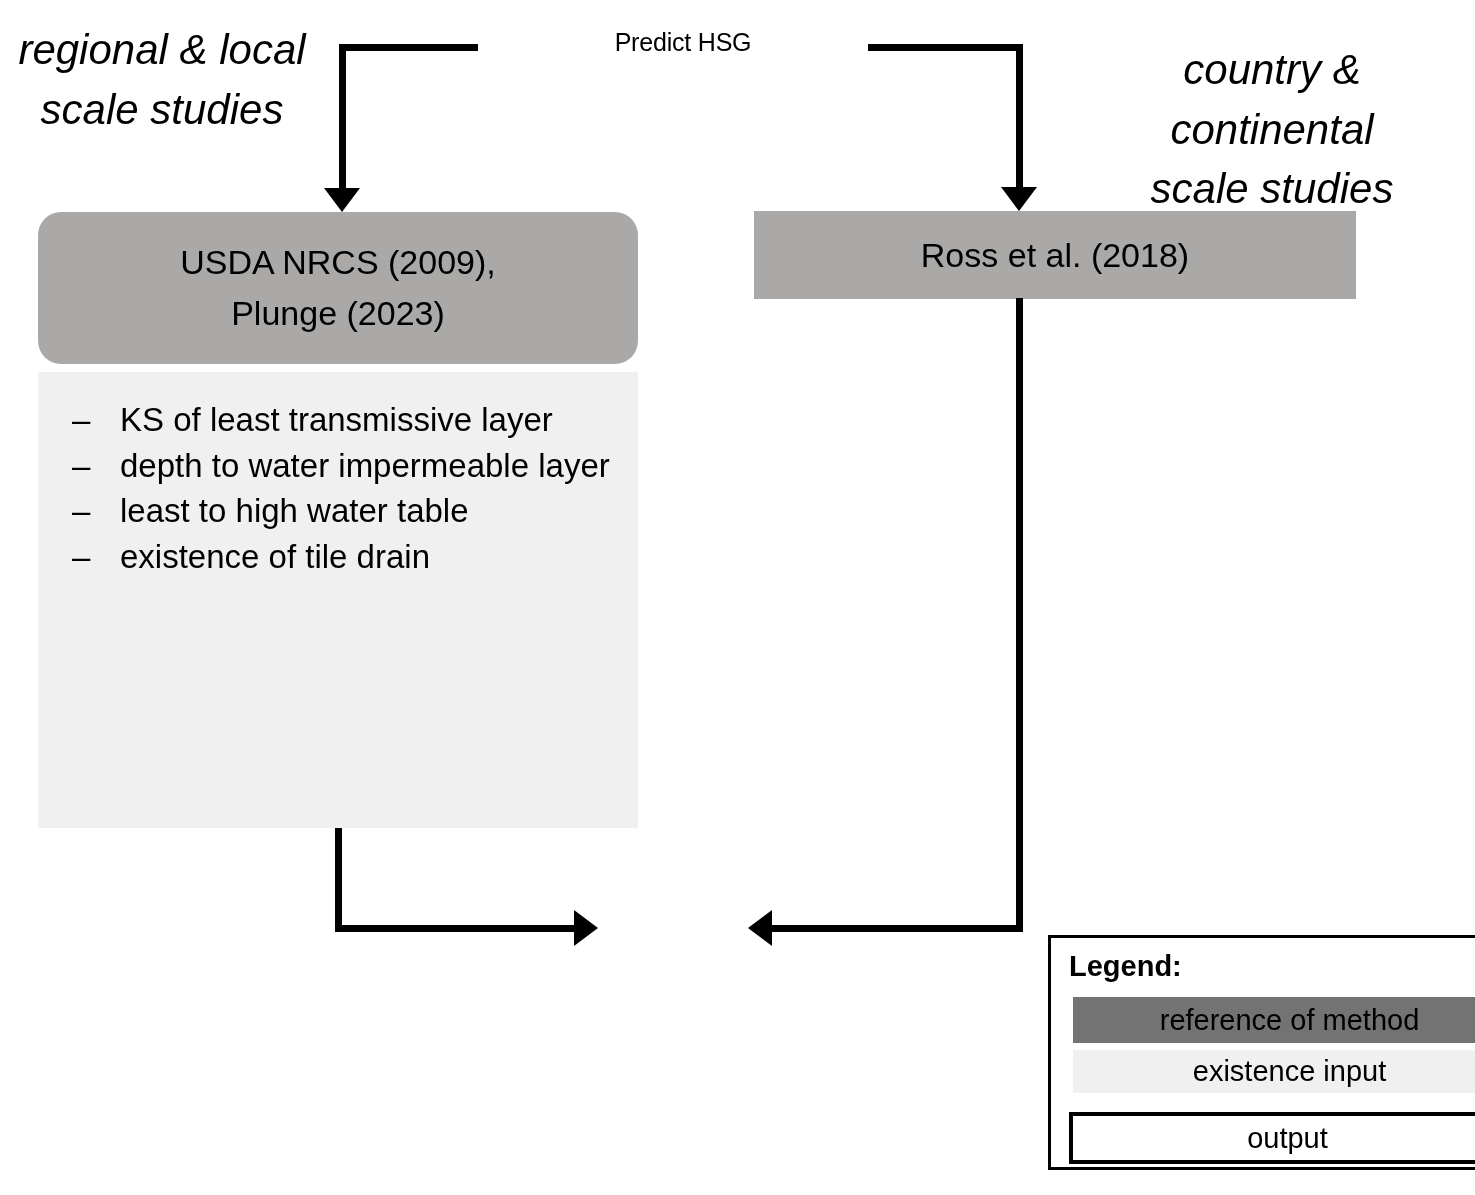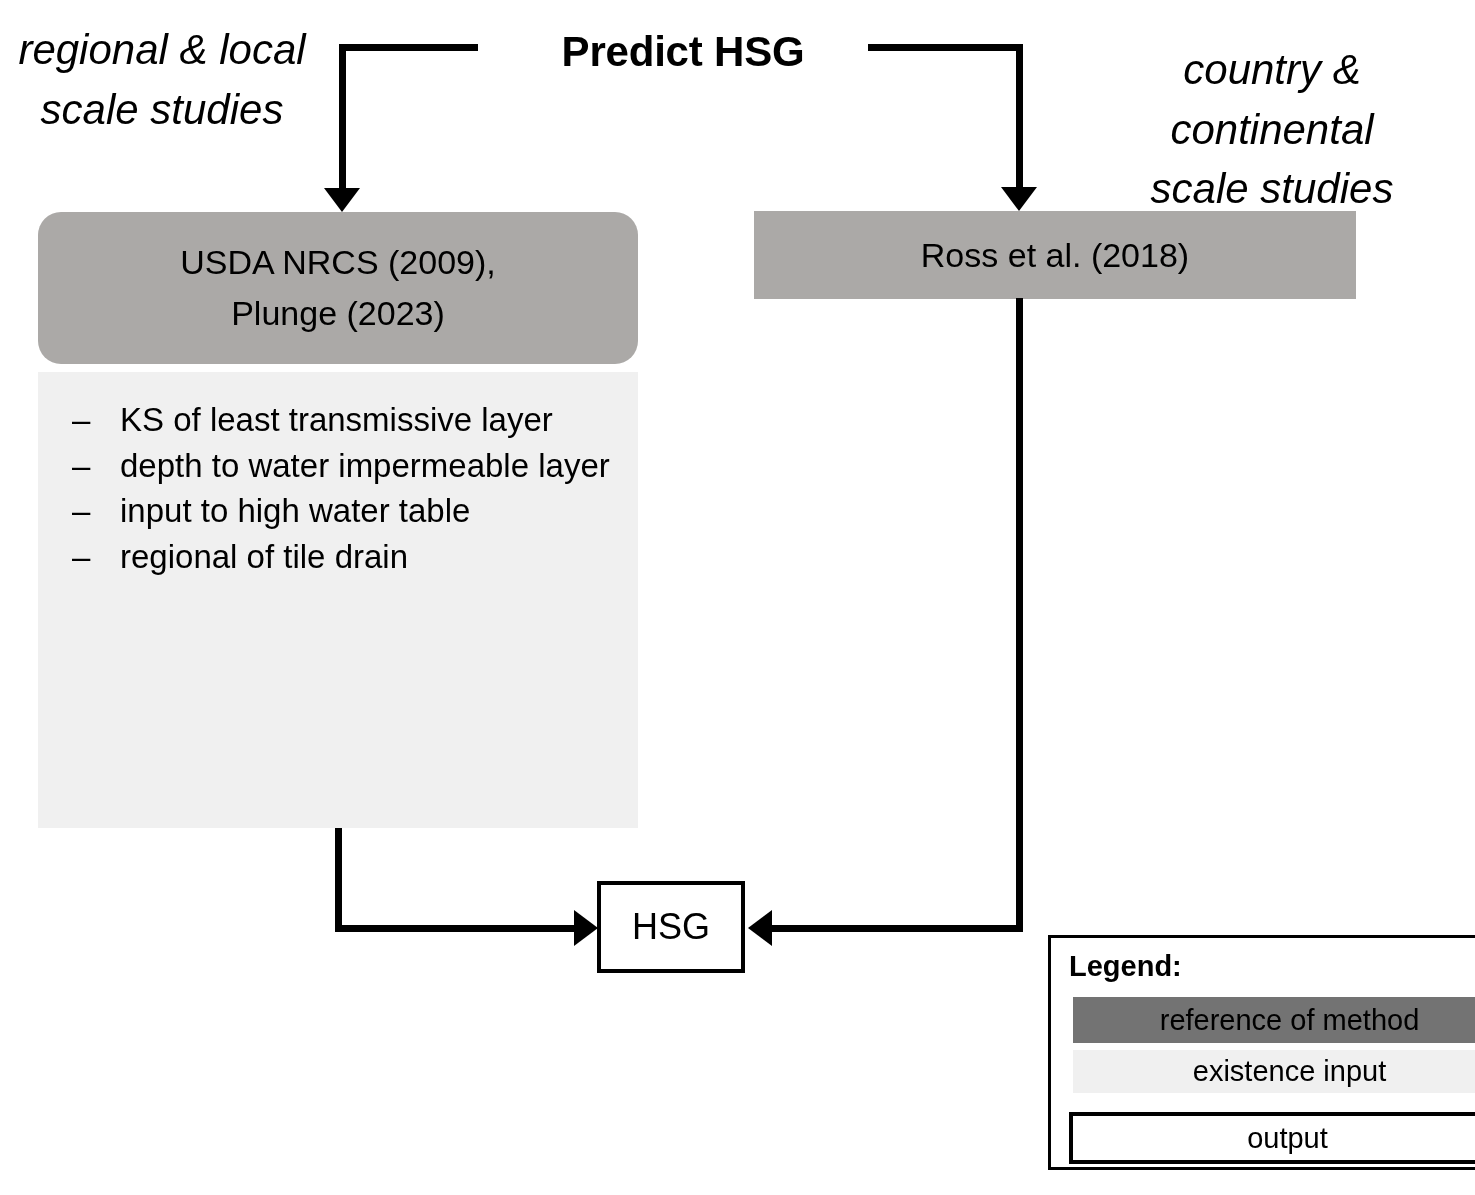--- a/index.html
+++ b/index.html
@@ -35,22 +35,22 @@
   #caption-left  { left: 2px;   top: 20px;  width: 320px; }
   #caption-right { left: 1076px; top: 20px; width: 392px; margin-top: 20px; }
 
   
   #title {
     position: absolute;
     left: 553px;
     top: 28px;
     width: 260px;
     text-align: center;
-    font-size: 42px;
-    font-weight: bold;
+    font-size: 25px;
+    font-weight: normal;
     letter-spacing: -0.2px;
   }
 
   
   .method-header {
     position: absolute;
     background: #ABA9A7;
     display: flex;
     align-items: center;
     justify-content: center;
@@ -193,39 +193,38 @@
     <div class="bullet-row">
       <span class="bullet-dash">–</span>
       <span class="bullet-text">KS of least transmissive layer</span>
     </div>
     <div class="bullet-row">
       <span class="bullet-dash">–</span>
       <span class="bullet-text">depth to water impermeable layer</span>
     </div>
     <div class="bullet-row">
       <span class="bullet-dash">–</span>
-      <span class="bullet-text">input to high water table</span>
-    </div>
-    <div class="bullet-row">
-      <span class="bullet-dash">–</span>
-      <span class="bullet-text">regional of tile drain</span>
+      <span class="bullet-text">least to high water table</span>
+    </div>
+    <div class="bullet-row">
+      <span class="bullet-dash">–</span>
+      <span class="bullet-text">existence of tile drain</span>
     </div>
   </div>
 
   <div class="method-header" id="ross-header">Ross et al. (2018)</div>
 
   <div class="line-v" style="left:335px; top:828px; width:7px; height:104px;"></div>
   <div class="line-h" style="left:335px; top:925px; width:242px; height:7px;"></div>
   <div class="arrow-right" style="left:574px; top:910px;"></div>
 
   <div class="line-v" style="left:1016px; top:298px; width:7px; height:634px;"></div>
   <div class="line-h" style="left:772px; top:925px; width:251px; height:7px;"></div>
   <div class="arrow-left" style="left:748px; top:910px;"></div>
 
-  <div id="hsg-box">HSG</div>
 
   <div id="legend">
     <div id="legend-title">Legend:</div>
     <div class="legend-swatch sw-method">reference of method</div>
     <div class="legend-swatch sw-input">existence input</div>
     <div class="legend-swatch sw-output">output</div>
   </div>
 
 </div>
 

